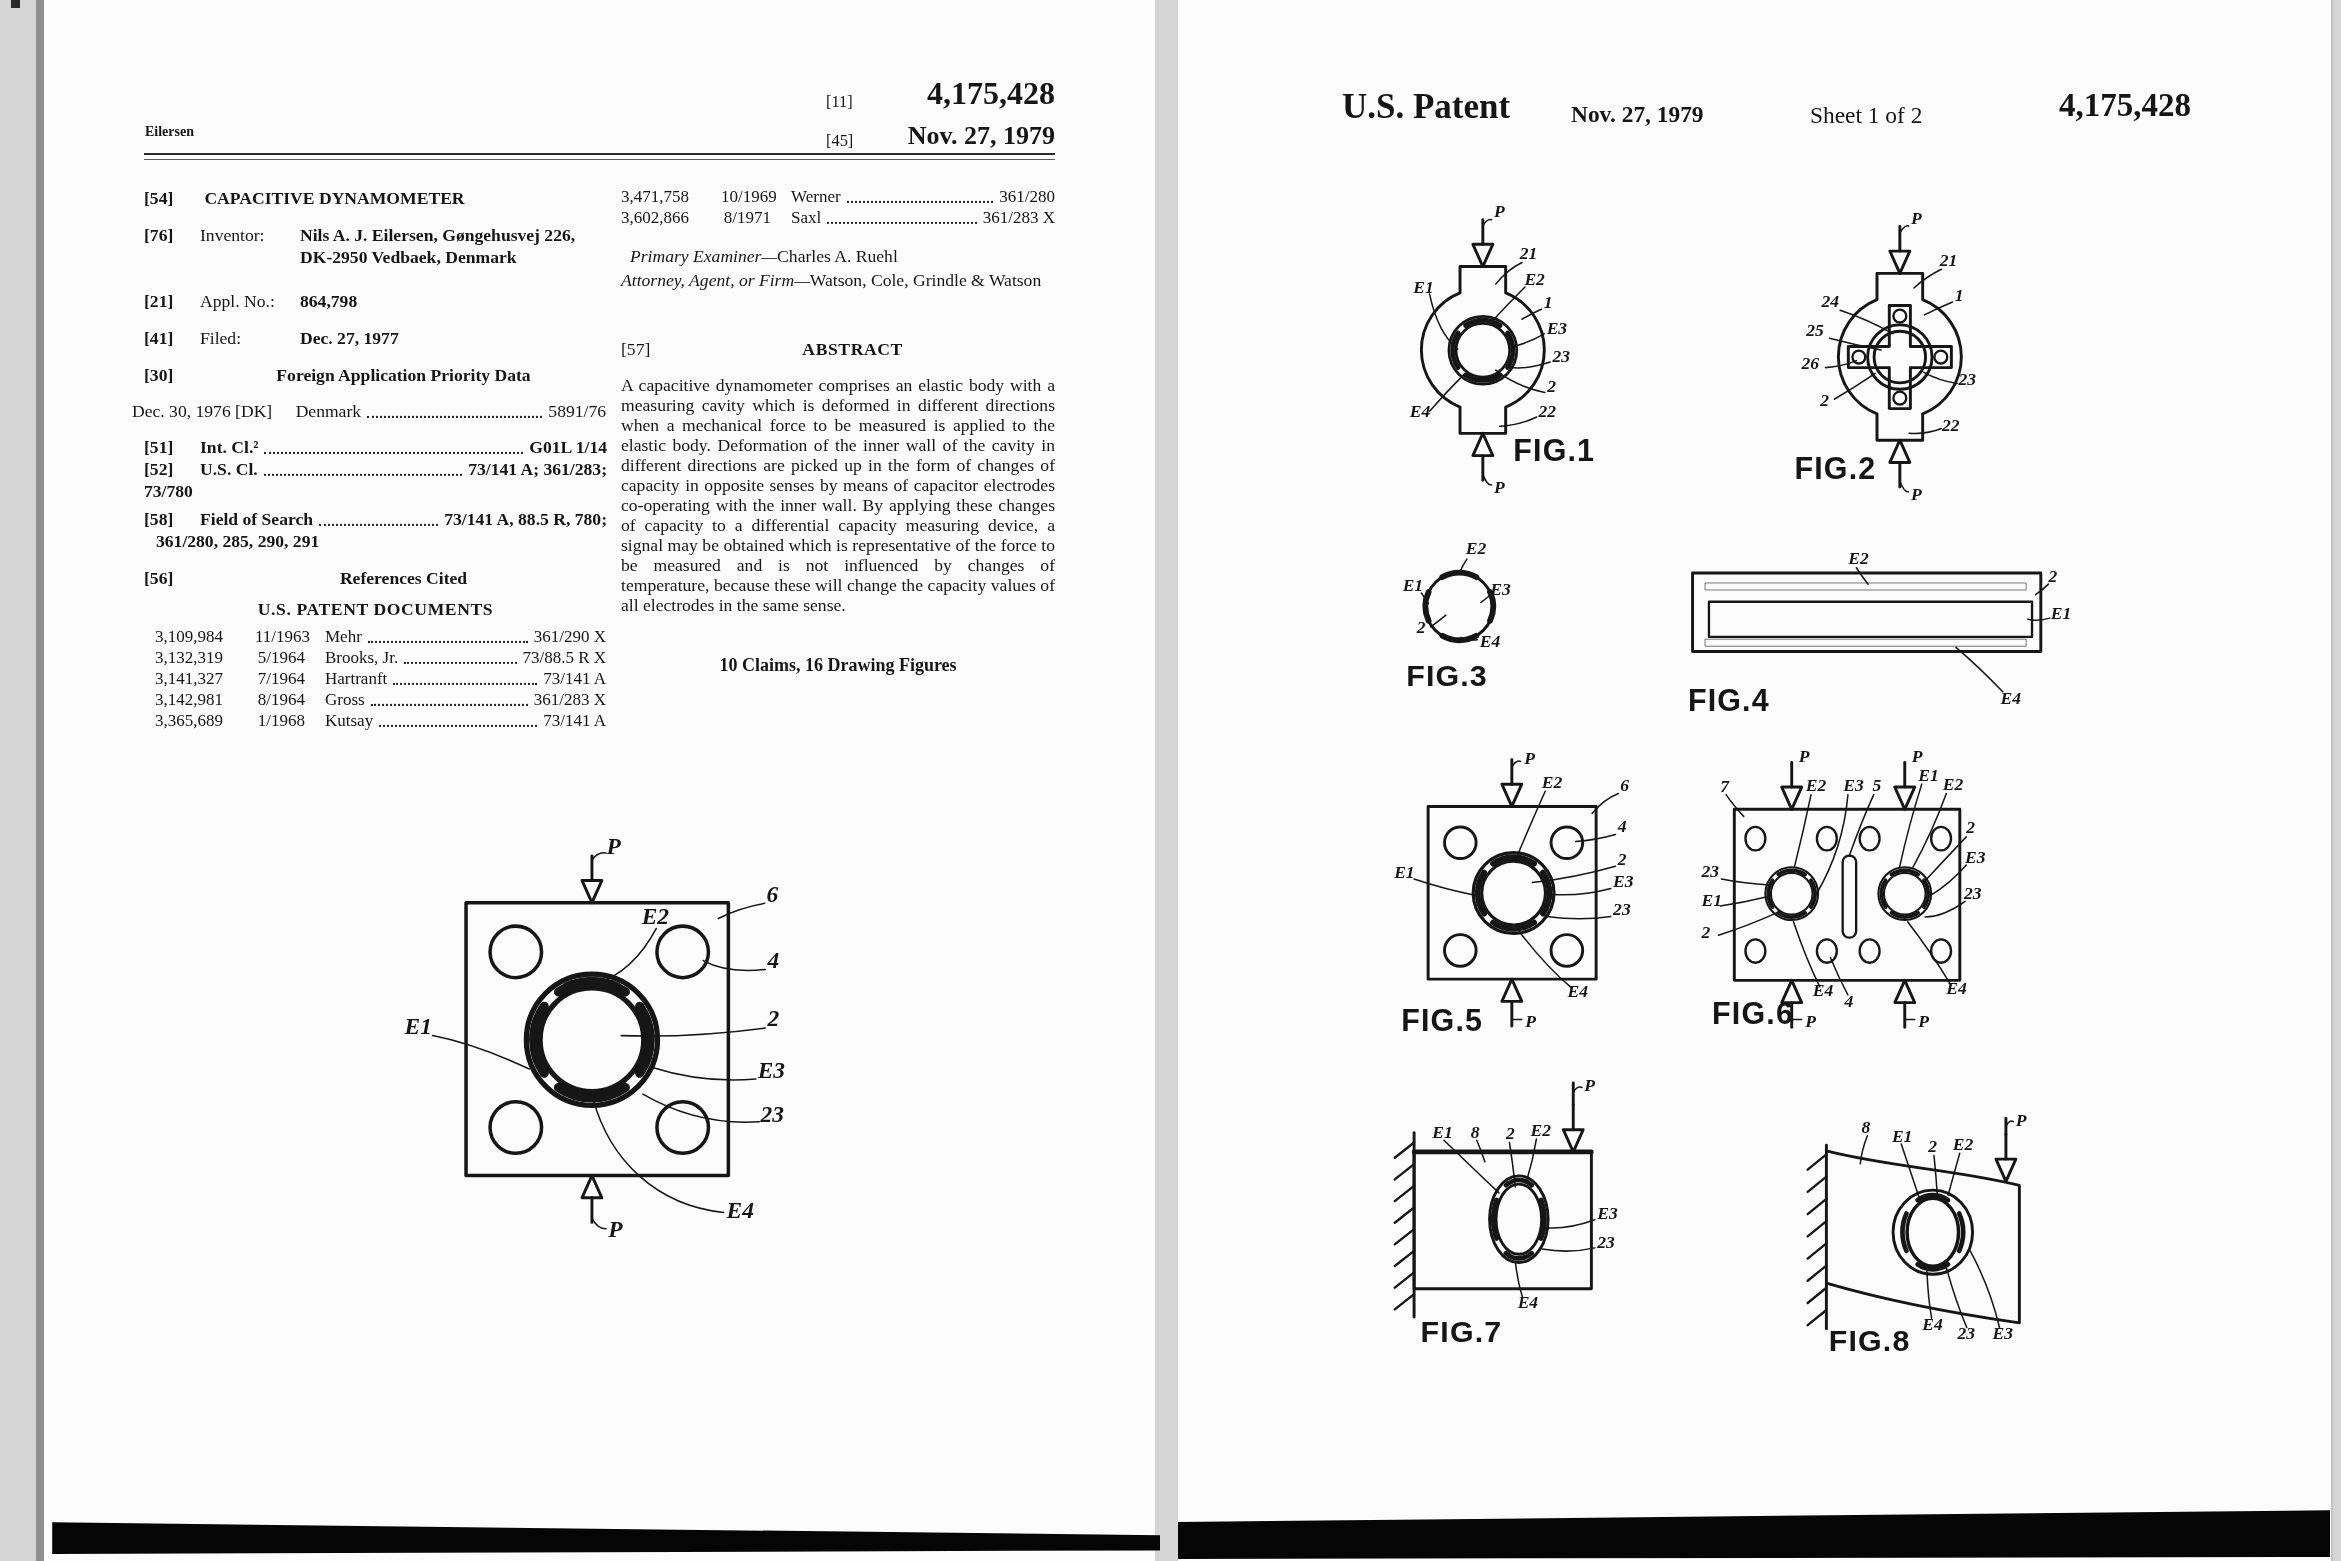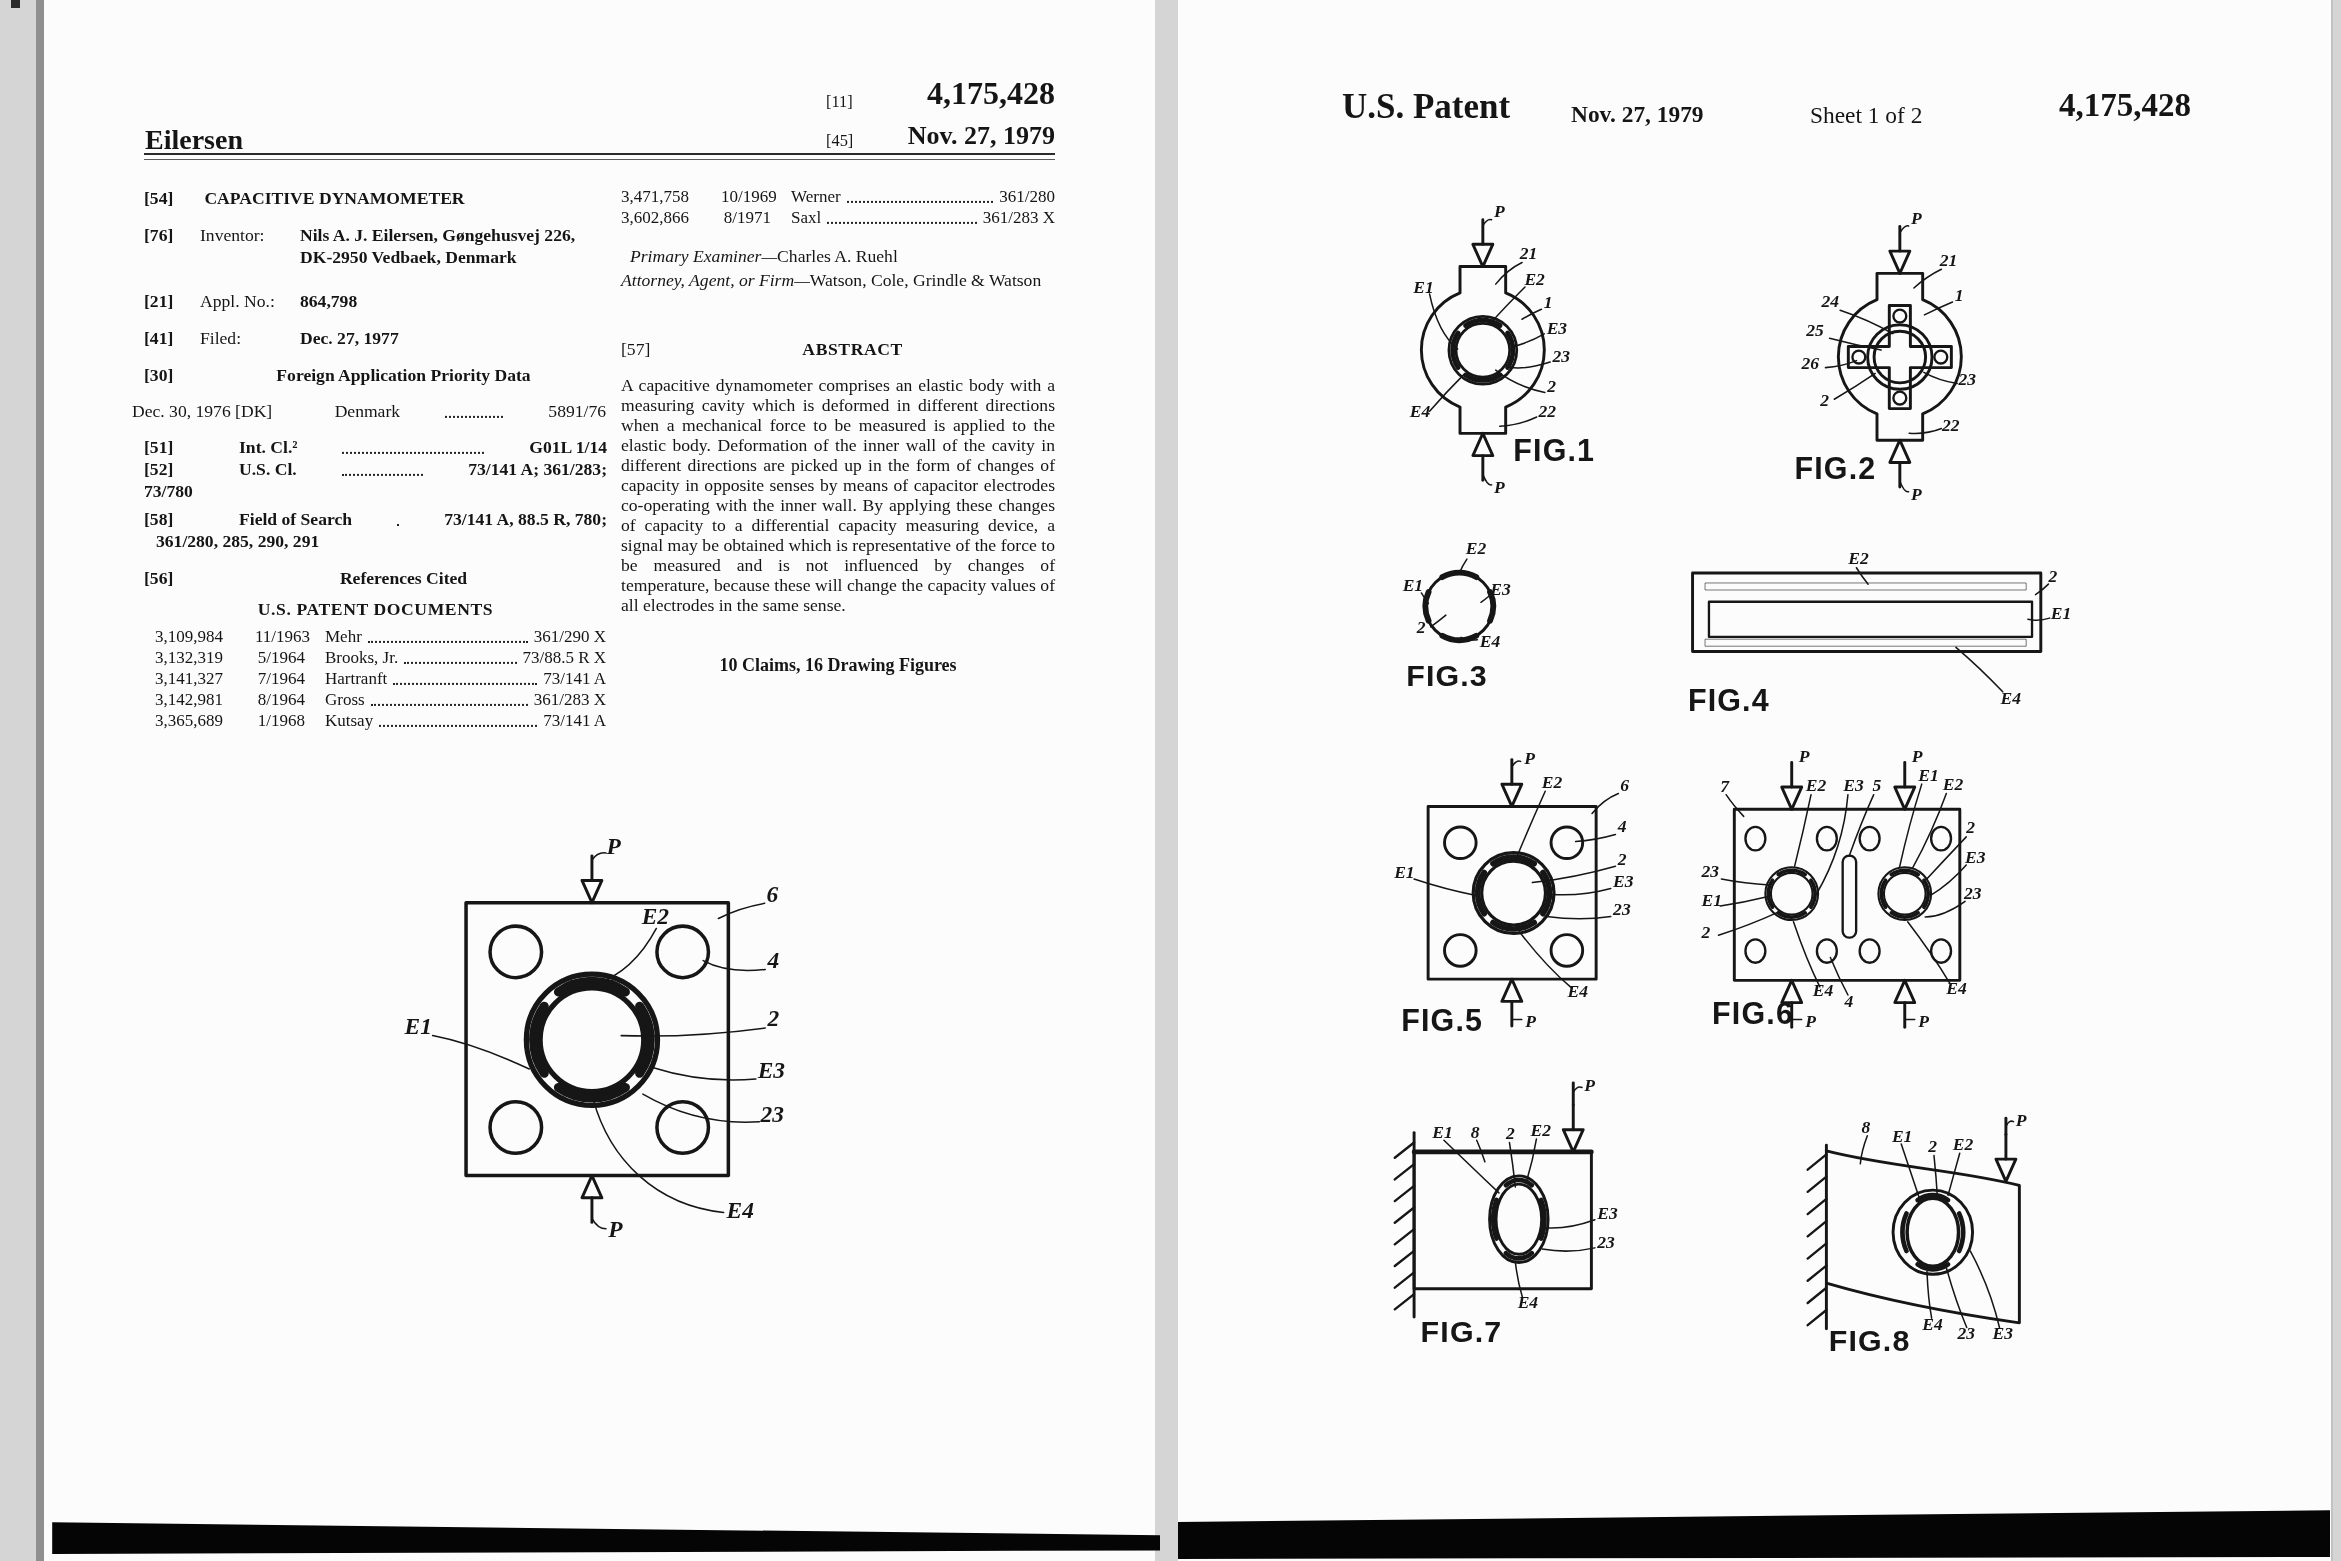--- a/index.html
+++ b/index.html
@@ -6,21 +6,21 @@
   body{width:2342px;height:1562px;background:#d5d5d5;position:relative;overflow:hidden;
        font-family:"Liberation Serif",serif;color:#151515;}
   .page{position:absolute;top:0;height:1562px;background:#fcfcfc;}
   #page1{left:36px;width:1119px;border-left:8.2px solid #8f8f8f;box-sizing:border-box;}
   #page2{left:1178px;width:1155px;border-right:2.9px solid #c2c2c2;box-sizing:border-box;}
   .abs{position:absolute;}
   .b{font-weight:bold;}
   .i{font-style:italic;}
   .t30{font-size:17.6px;line-height:22px;}
   .tag{display:inline-block;width:56px;font-weight:bold;flex:none;}
-  .row{display:flex;align-items:flex-end;gap:39px;}
+  .row{display:flex;align-items:flex-end;}
   .dots{flex:1;border-bottom:2.3px dotted #222;margin:0 5.9px;height:0;transform:translateY(-4.1px);}
   .ref{display:flex;align-items:flex-end;font-size:17px;line-height:21px;}
   .rn{width:100px;flex:none;}
   .rd{width:70px;flex:none;text-align:right;padding-right:20px;box-sizing:border-box;}
   .rc{flex:none;text-align:right;}
   .rule{border-top:2.3px solid #2b2b2b;border-bottom:1.8px solid #5a5a5a;height:3.5px;}
   .center{text-align:center;}
   .just{text-align:justify;}
   svg{position:absolute;overflow:visible;}
   svg *{stroke:#161616;fill:none;stroke-linecap:round;stroke-linejoin:round;}
@@ -36,21 +36,21 @@
 <body>
 
 <div class="abs" style="left:10.5px;top:0;width:9.4px;height:8.2px;background:#2a2a2a;"></div>
 
 <div class="page" id="page1">
 
   <div class="abs row" style="left:782px;top:75px;width:229px;">
     <span style="font-size:16.4px;">[11]</span>
     <span class="b" style="font-size:32px;flex:1;text-align:right;">4,175,428</span>
   </div>
-  <div class="abs b" style="left:101px;top:124px;font-size:28px;">Eilersen</div>
+  <div class="abs b" style="left:101px;top:124px;font-size:14px;">Eilersen</div>
   <div class="abs row" style="left:782px;top:121px;width:229px;">
     <span style="font-size:16.4px;">[45]</span>
     <span class="b" style="font-size:26px;flex:1;text-align:right;">Nov. 27, 1979</span>
   </div>
   <div class="abs rule" style="left:100px;top:153px;width:911px;"></div>
 
   <div class="abs t30" style="left:100px;top:187px;width:463px;">
     <span class="tag">[54]</span>
     <span class="b">CAPACITIVE DYNAMOMETER</span>
   </div>

